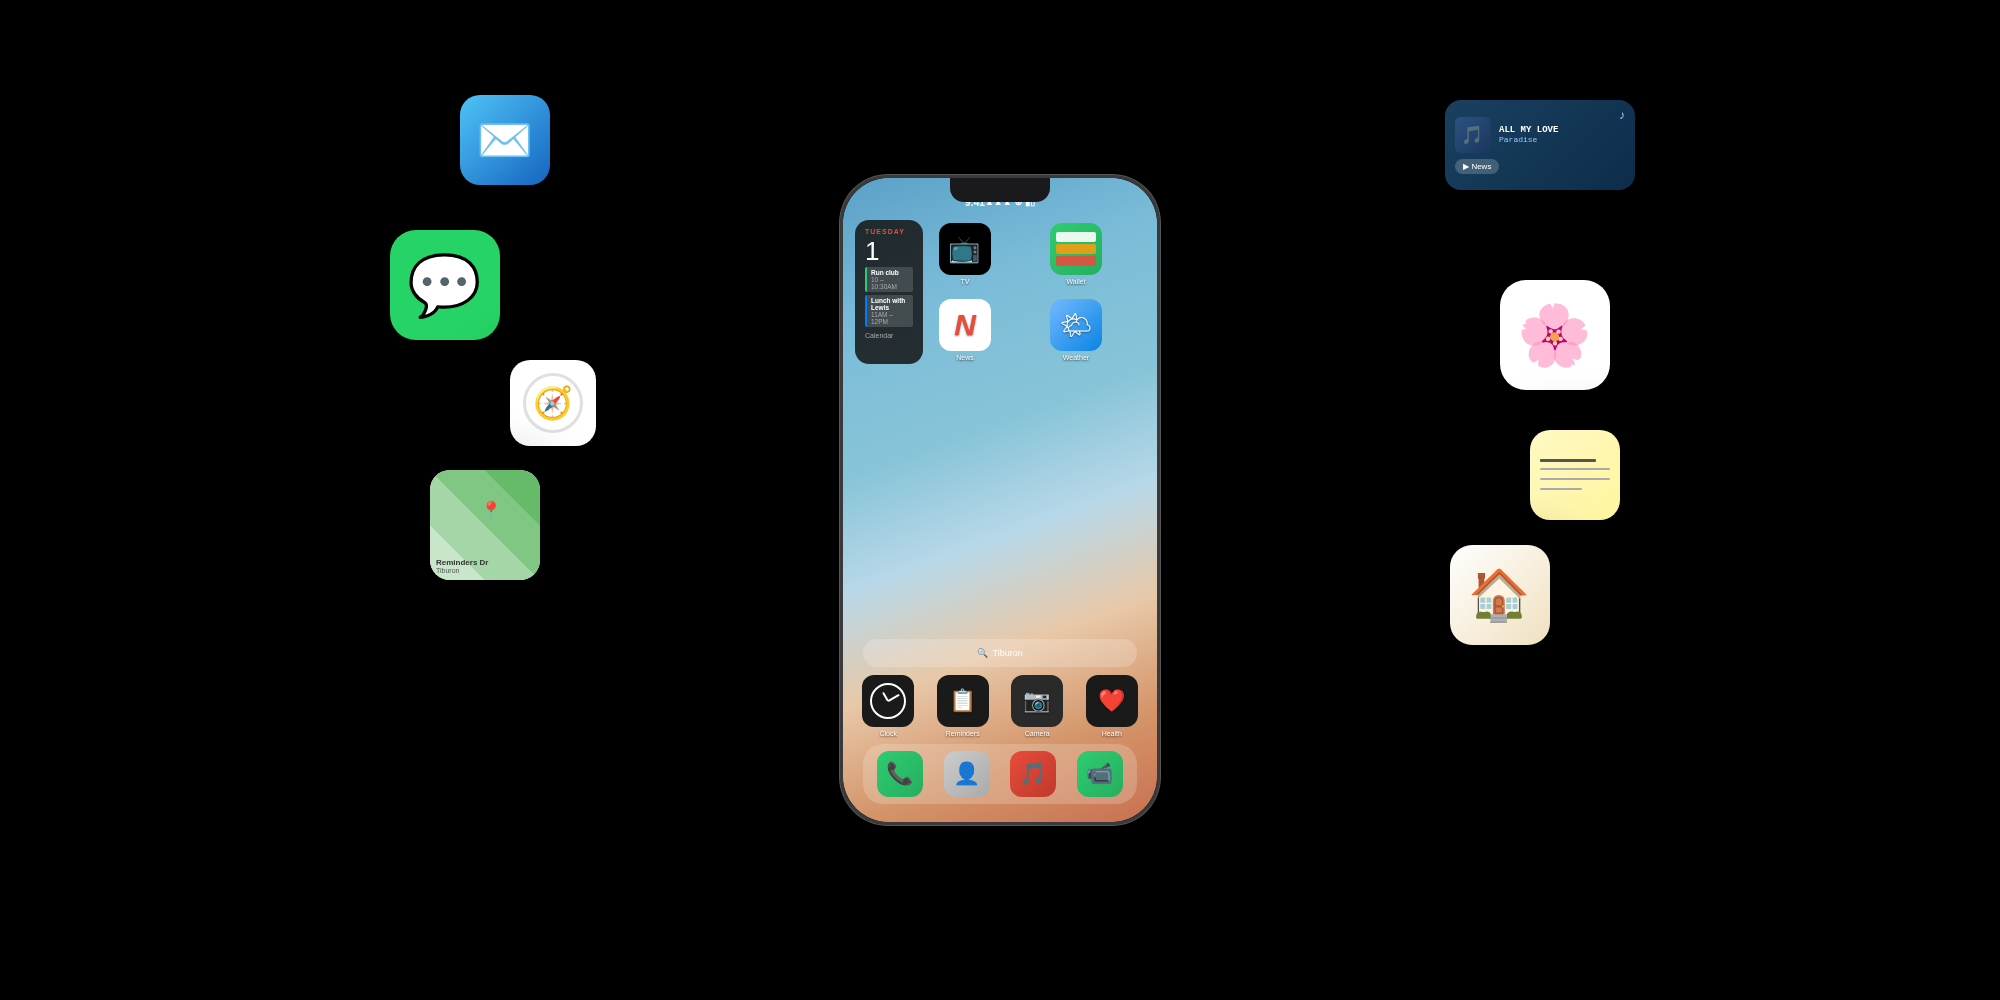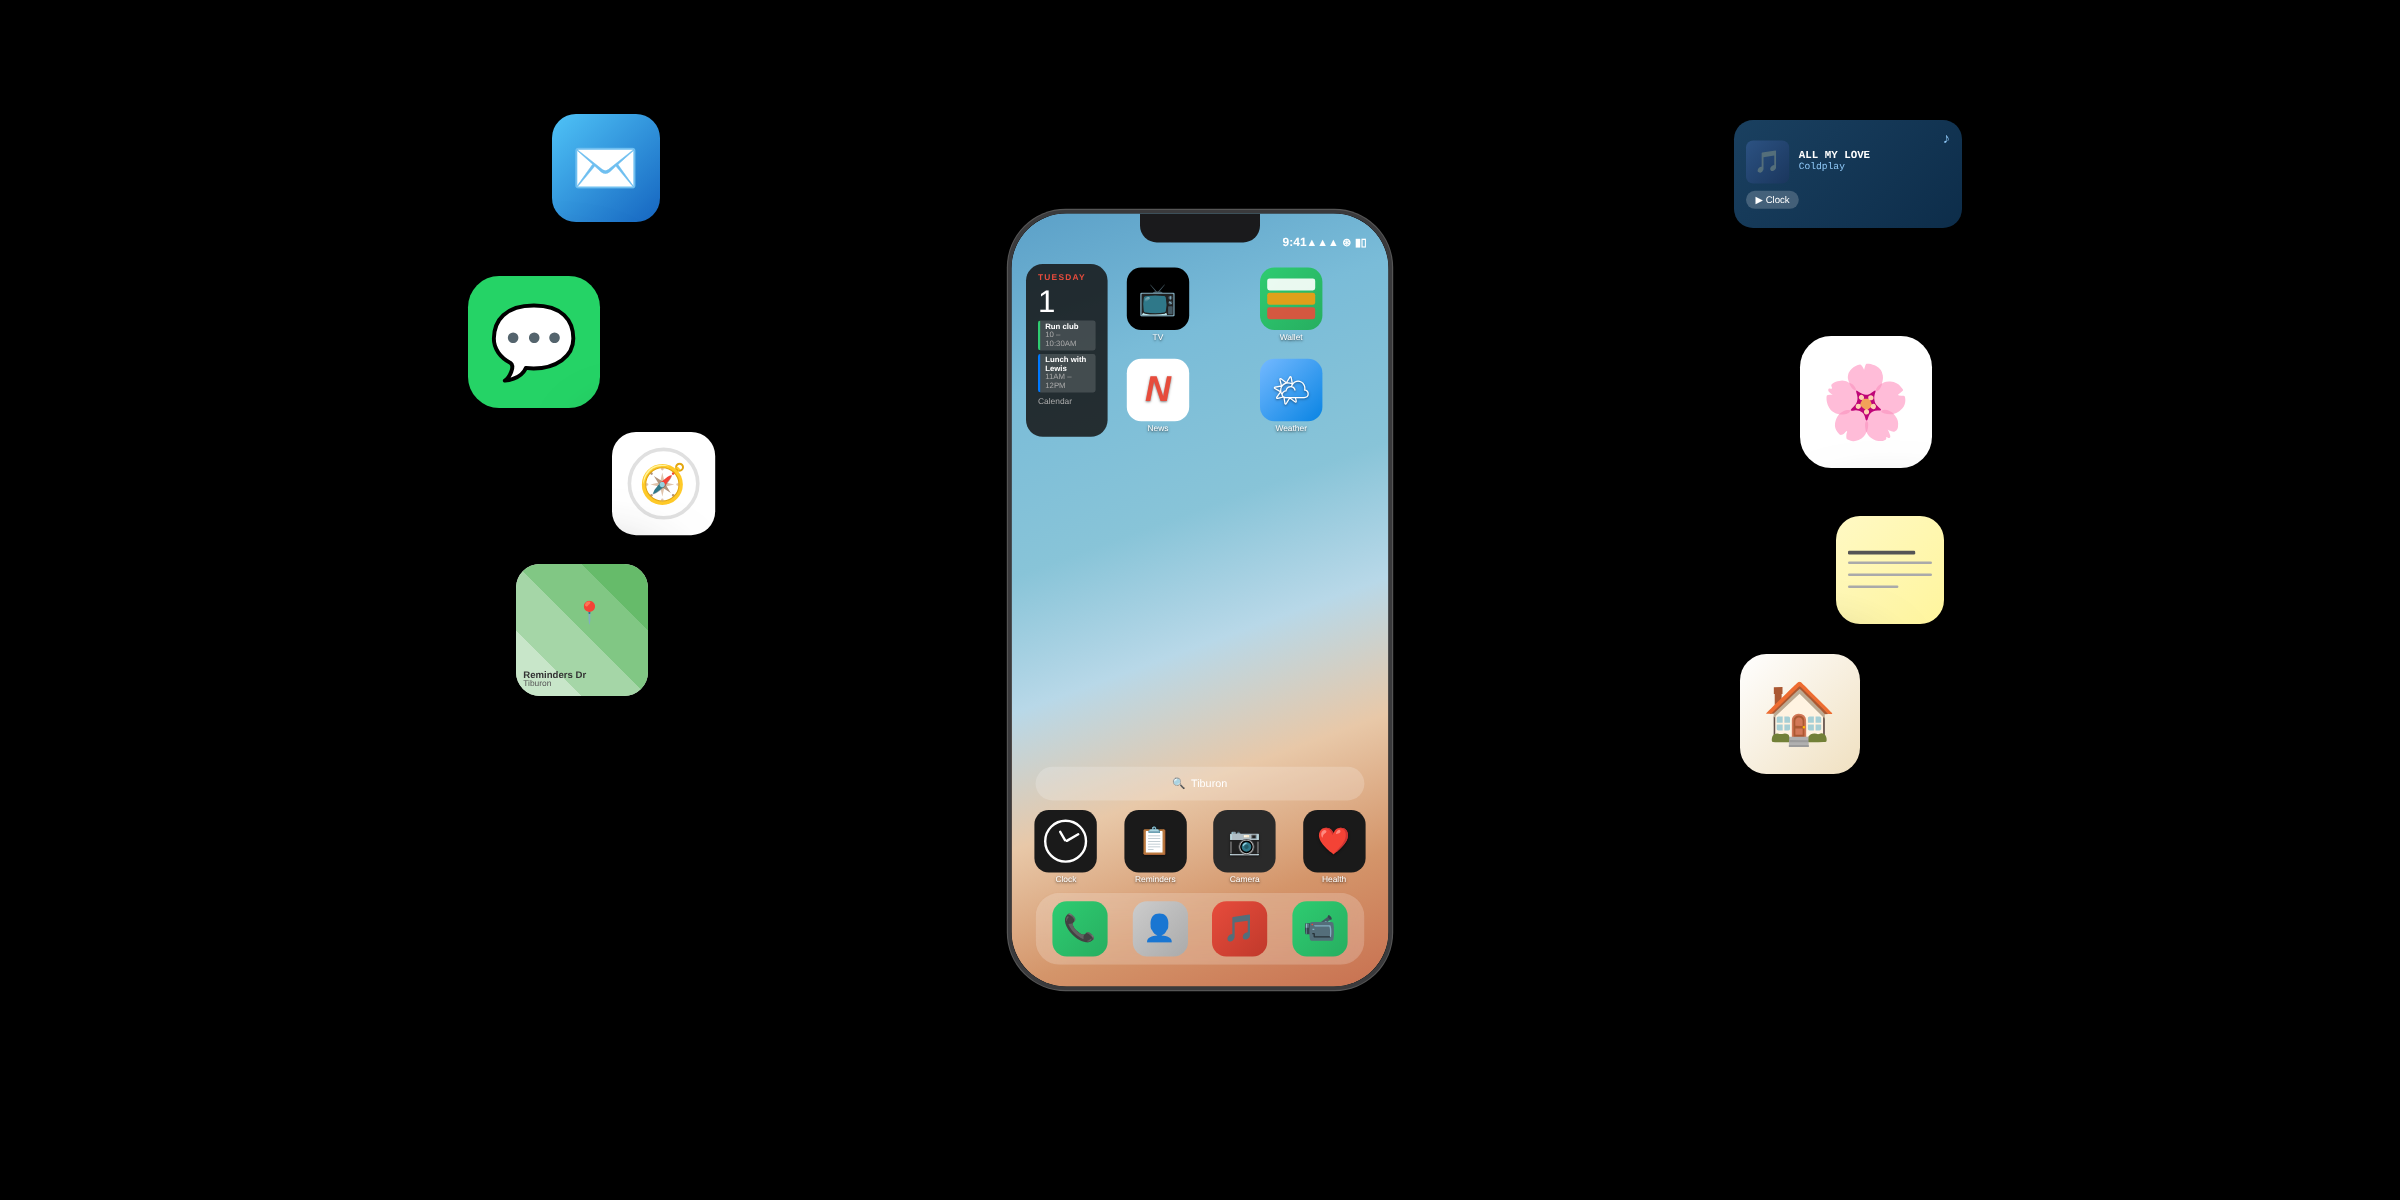--- a/index.html
+++ b/index.html
@@ -59,21 +59,21 @@
 
     
     .phone-status-bar {
       position: absolute;
       top: 0;
       left: 0;
       right: 0;
       height: 40px;
       display: flex;
       align-items: center;
-      justify-content: flex-end;
+      justify-content: center;
       padding: 8px 18px 0;
       z-index: 9;
       color: #fff;
       font-size: 9px;
       font-weight: 600;
     }
 
     .status-time { font-size: 10px; font-weight: 700; }
     .status-icons { display: flex; gap: 3px; align-items: center; }
 
@@ -652,25 +652,25 @@
 
   <div class="floating-icon fi-music depth-shadow" style="top:100px;right:370px;">
     <div class="float-icon-box" style="width:190px;height:90px;background:linear-gradient(135deg,#1a4060,#0d2d4a);border-radius:16px;flex-direction:column;padding:10px;align-items:flex-start;gap:6px;position:relative;">
       <span class="music-note-badge">♪</span>
       <div class="music-top-row">
         <div class="music-album">
           <span style="font-size:18px;">🎵</span>
         </div>
         <div class="music-info">
           <div class="music-title">ALL MY LOVE</div>
-          <div class="music-artist">Coldplay</div>
+          <div class="music-artist">Paradise</div>
         </div>
       </div>
       <div class="music-play">
-        <span>▶ Clock</span>
+        <span>▶ News</span>
       </div>
     </div>
   </div>
 
   <div class="floating-icon fi-photos depth-shadow">
     <div class="float-icon-box" style="width:110px;height:110px;background:#fff;border-radius:26px;font-size:60px;">
       <span>🌸</span>
     </div>
   </div>
 

